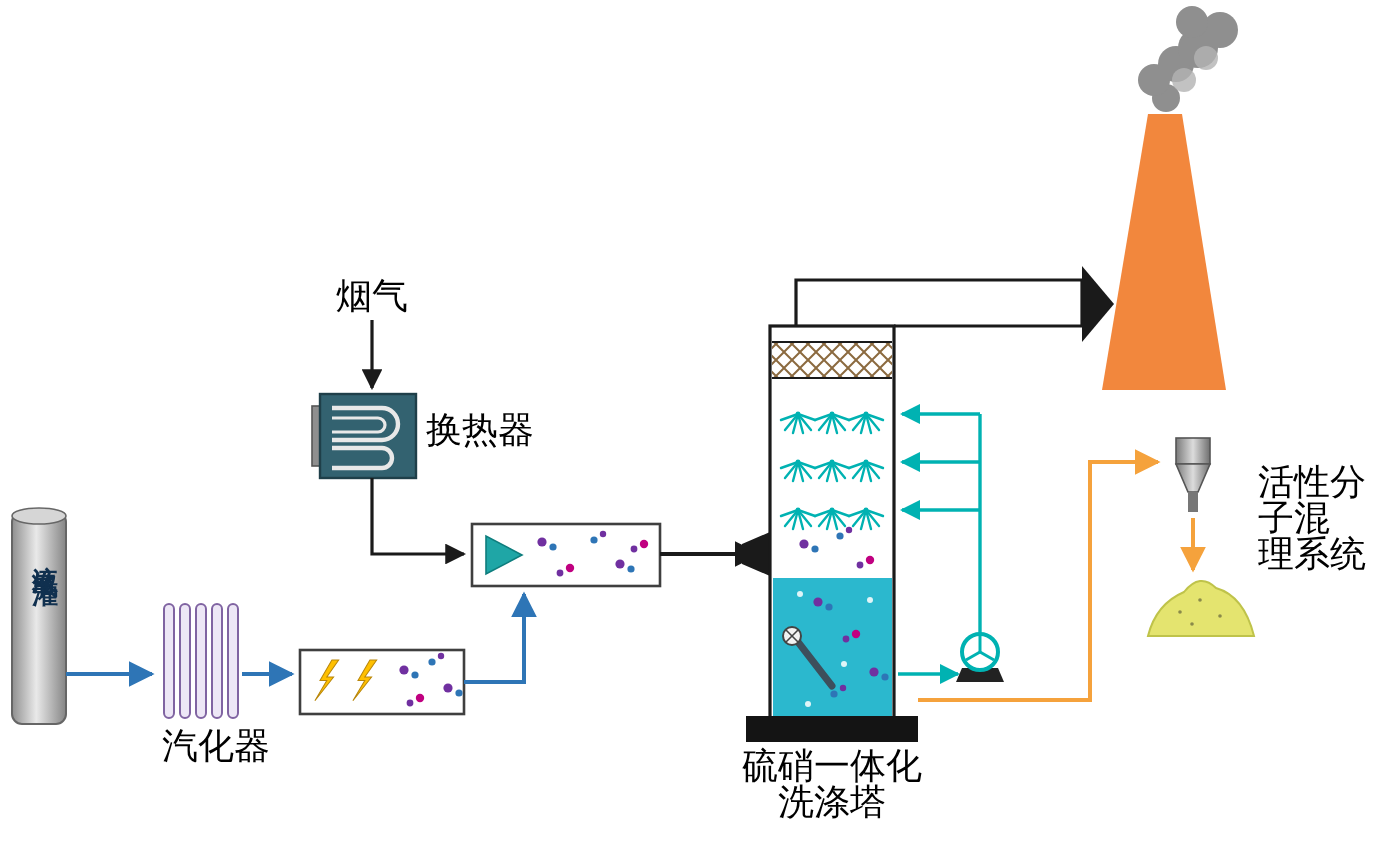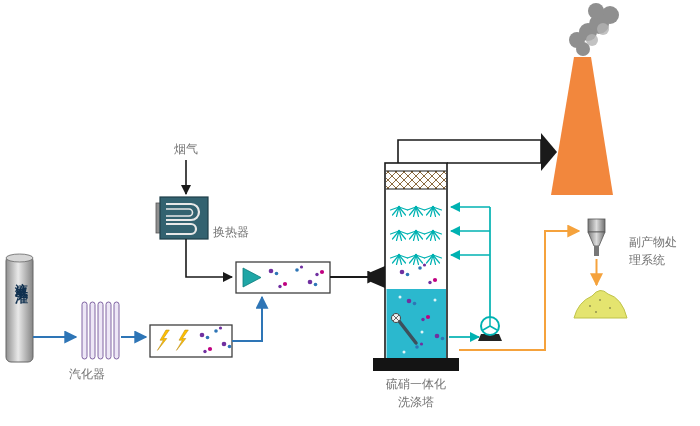--- a/index.html
+++ b/index.html
@@ -2,21 +2,21 @@
 <html><head>
 <meta charset="utf-8">
 <style>
   html,body{margin:0;padding:0;background:#fff;}
   .stage{
     position:relative;width:700px;height:426px;background:#ffffff;overflow:hidden;
     font-family:"DejaVu Sans","Liberation Sans",sans-serif;
   }
   .stage svg{position:absolute;left:0;top:0;}
   .label{
-    position:absolute;color:#737373;font-size:12px;line-height:18px;
+    position:absolute;color:#000000;font-size:18px;line-height:18px;
     white-space:pre-line;pointer-events:none;
   }
   .center{text-align:center;}
   .vert{
     writing-mode:vertical-rl;letter-spacing:4px;color:#10304f;
     font-size:13px;font-weight:bold;
   }
 </style>
 </head>
 <body>
@@ -219,21 +219,21 @@
   <g>
     <path d="M574,318 Q578,302 592,296 Q600,286 608,294 Q622,298 627,318 Z" fill="#E4E46F" stroke="#BFC34A" stroke-width="1"></path>
     <circle cx="590" cy="306" r="0.9" fill="#8a8a4a"></circle>
     <circle cx="600" cy="300" r="0.9" fill="#8a8a4a"></circle>
     <circle cx="610" cy="308" r="0.9" fill="#8a8a4a"></circle>
     <circle cx="596" cy="312" r="0.9" fill="#8a8a4a"></circle>
   </g>
 </svg>
 
 <div class="label center" style="left:164px;top:140px;width:44px;">烟气</div>
-<div class="label" style="left:213px;top:207px;margin-top:16px;">换热器</div>
+<div class="label" style="left:213px;top:207px;">换热器</div>
 <div class="label vert" style="left:12px;top:272px;">液氧灌</div>
-<div class="label center" style="left:59px;top:365px;width:56px;">汽化器</div>
+<div class="label center" style="left:80px;top:365px;width:56px;">汽化器</div>
 <div class="label center" style="left:370px;top:375px;width:92px;">硫硝一体化
 洗涤塔</div>
-<div class="label" style="left:629px;top:233px;width:70px;">副产物处
+<div class="label" style="left:629px;top:233px;width:70px;">活性分子混
 理系统</div>
 
 </div>
 
 </body></html>

